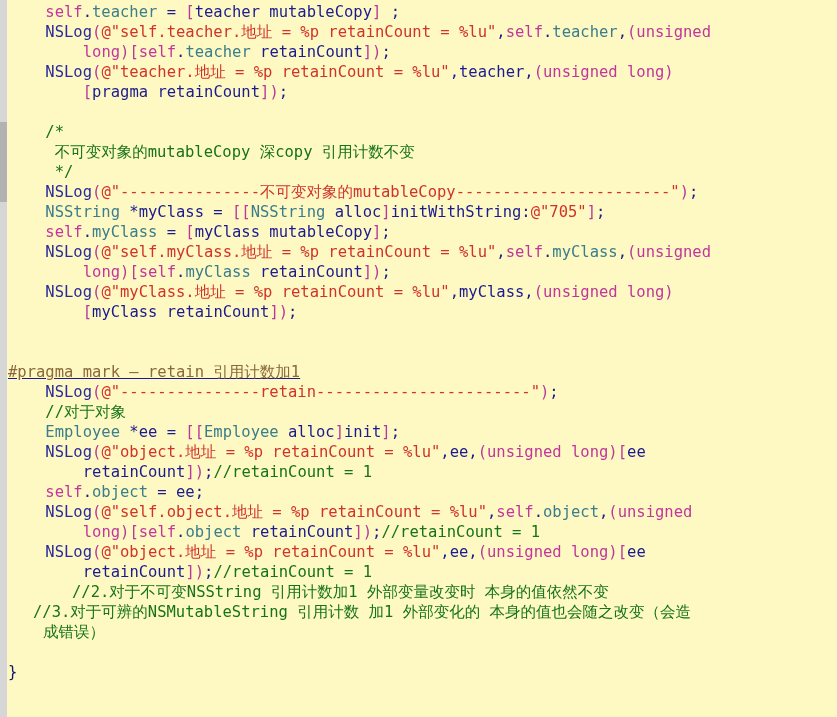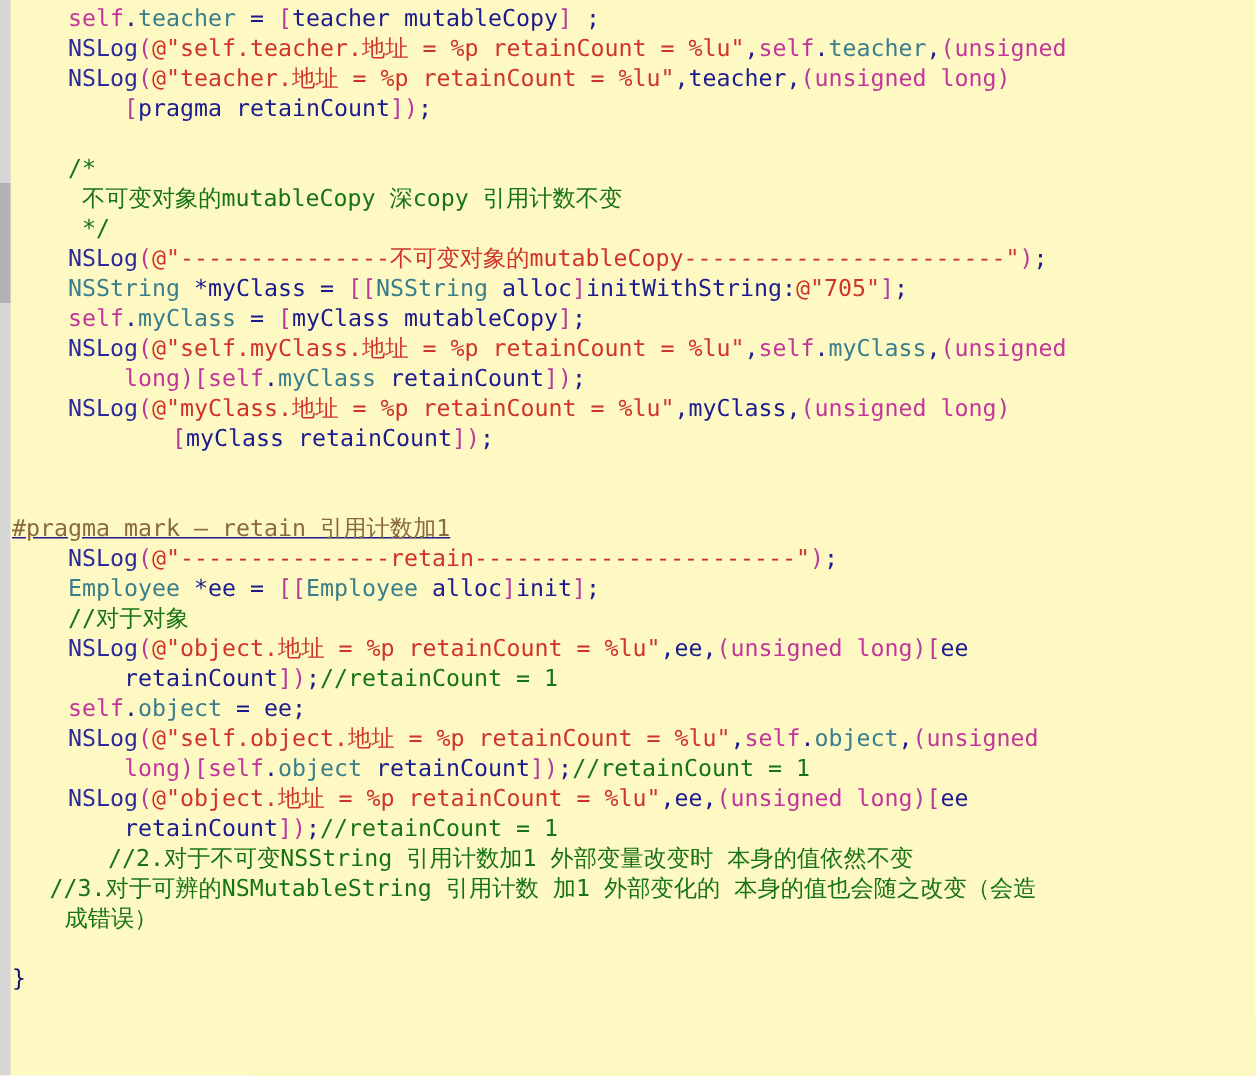--- a/index.html
+++ b/index.html
@@ -76,39 +76,40 @@
 
 <div id="editor-root">
 
   <div id="scroll-track" style="background: rgb(214, 214, 214);">
     <div id="scroll-thumb" style="top: 122px; height: 80px; background: rgb(178, 178, 178);"></div>
   </div>
 
   <div id="code-surface">
       <div class="code-line" style="padding-left: 45.36px; margin-top: 2px;"><span class="t-kw">self</span><span class="t-plain">.</span><span class="t-type">teacher</span><span class="t-plain"> = </span><span class="t-punct">[</span><span class="t-plain">teacher</span><span class="t-plain"> mutableCopy</span><span class="t-punct">]</span><span class="t-plain"> ;</span></div>
       <div class="code-line" style="padding-left: 45.36px;"><span class="t-fn">NSLog</span><span class="t-punct">(</span><span class="t-str">@"self.teacher.地址 = %p retainCount = %lu"</span><span class="t-plain">,</span><span class="t-kw">self</span><span class="t-plain">.</span><span class="t-type">teacher</span><span class="t-plain">,</span><span class="t-punct">(</span><span class="t-kw">unsigned</span></div>
+      <div class="code-line" style="padding-left: 82.72px;"><span class="t-kw">long</span><span class="t-punct">)</span><span class="t-punct">[</span><span class="t-kw">self</span><span class="t-plain">.</span><span class="t-type">teacher</span><span class="t-plain"> retainCount</span><span class="t-punct">]</span><span class="t-punct">)</span><span class="t-plain">;</span></div>
       <div class="code-line" style="padding-left: 45.36px;"><span class="t-fn">NSLog</span><span class="t-punct">(</span><span class="t-str">@"teacher.地址 = %p retainCount = %lu"</span><span class="t-plain">,</span><span class="t-plain">teacher</span><span class="t-plain">,</span><span class="t-punct">(</span><span class="t-kw">unsigned long</span><span class="t-punct">)</span></div>
       <div class="code-line" style="padding-left: 82.72px;"><span class="t-punct">[</span><span class="t-plain">pragma retainCount</span><span class="t-punct">]</span><span class="t-punct">)</span><span class="t-plain">;</span></div>
       <div class="code-line blank" style="padding-left: 8px;">&nbsp;</div>
       <div class="code-line" style="padding-left: 45.36px;"><span class="t-cmt">/*</span></div>
       <div class="code-line" style="padding-left: 45.36px;"><span class="t-cmt"> 不可变对象的mutableCopy 深copy 引用计数不变</span></div>
       <div class="code-line" style="padding-left: 45.36px;"><span class="t-cmt"> */</span></div>
       <div class="code-line" style="padding-left: 45.36px;"><span class="t-fn">NSLog</span><span class="t-punct">(</span><span class="t-str">@"---------------不可变对象的mutableCopy-----------------------"</span><span class="t-punct">)</span><span class="t-plain">;</span></div>
       <div class="code-line" style="padding-left: 45.36px;"><span class="t-type">NSString</span><span class="t-plain"> *myClass = </span><span class="t-punct">[</span><span class="t-punct">[</span><span class="t-type">NSString</span><span class="t-plain"> alloc</span><span class="t-punct">]</span><span class="t-plain">initWithString:</span><span class="t-str">@"705"</span><span class="t-punct">]</span><span class="t-plain">;</span></div>
       <div class="code-line" style="padding-left: 45.36px;"><span class="t-kw">self</span><span class="t-plain">.</span><span class="t-type">myClass</span><span class="t-plain"> = </span><span class="t-punct">[</span><span class="t-plain">myClass mutableCopy</span><span class="t-punct">]</span><span class="t-plain">;</span></div>
       <div class="code-line" style="padding-left: 45.36px;"><span class="t-fn">NSLog</span><span class="t-punct">(</span><span class="t-str">@"self.myClass.地址 = %p retainCount = %lu"</span><span class="t-plain">,</span><span class="t-kw">self</span><span class="t-plain">.</span><span class="t-type">myClass</span><span class="t-plain">,</span><span class="t-punct">(</span><span class="t-kw">unsigned</span></div>
       <div class="code-line" style="padding-left: 82.72px;"><span class="t-kw">long</span><span class="t-punct">)</span><span class="t-punct">[</span><span class="t-kw">self</span><span class="t-plain">.</span><span class="t-type">myClass</span><span class="t-plain"> retainCount</span><span class="t-punct">]</span><span class="t-punct">)</span><span class="t-plain">;</span></div>
       <div class="code-line" style="padding-left: 45.36px;"><span class="t-fn">NSLog</span><span class="t-punct">(</span><span class="t-str">@"myClass.地址 = %p retainCount = %lu"</span><span class="t-plain">,</span><span class="t-plain">myClass</span><span class="t-plain">,</span><span class="t-punct">(</span><span class="t-kw">unsigned long</span><span class="t-punct">)</span></div>
-      <div class="code-line" style="padding-left: 82.72px; margin-left: 32px;"><span class="t-punct">[</span><span class="t-plain">myClass retainCount</span><span class="t-punct">]</span><span class="t-punct">)</span><span class="t-plain">;</span></div>
+      <div class="code-line" style="padding-left: 82.72px;"><span class="t-punct">[</span><span class="t-plain">myClass retainCount</span><span class="t-punct">]</span><span class="t-punct">)</span><span class="t-plain">;</span></div>
       <div class="code-line blank" style="padding-left: 8px;">&nbsp;</div>
       <div class="code-line blank" style="padding-left: 8px;">&nbsp;</div>
       <div class="code-line" style="padding-left: 8px; text-decoration: underline;"><span class="t-pre">#pragma mark – retain 引用计数加1</span></div>
       <div class="code-line" style="padding-left: 45.36px;"><span class="t-fn">NSLog</span><span class="t-punct">(</span><span class="t-str">@"---------------retain-----------------------"</span><span class="t-punct">)</span><span class="t-plain">;</span></div>
+      <div class="code-line" style="padding-left: 45.36px;"><span class="t-cmt">//对于对象</span></div>
       <div class="code-line" style="padding-left: 45.36px;"><span class="t-type">Employee</span><span class="t-plain"> *ee = </span><span class="t-punct">[</span><span class="t-punct">[</span><span class="t-type">Employee</span><span class="t-plain"> alloc</span><span class="t-punct">]</span><span class="t-plain">init</span><span class="t-punct">]</span><span class="t-plain">;</span></div>
-      <div class="code-line" style="padding-left: 45.36px;"><span class="t-cmt">//对于对象</span></div>
       <div class="code-line" style="padding-left: 45.36px;"><span class="t-fn">NSLog</span><span class="t-punct">(</span><span class="t-str">@"object.地址 = %p retainCount = %lu"</span><span class="t-plain">,</span><span class="t-plain">ee</span><span class="t-plain">,</span><span class="t-punct">(</span><span class="t-kw">unsigned long</span><span class="t-punct">)</span><span class="t-punct">[</span><span class="t-plain">ee</span></div>
       <div class="code-line" style="padding-left: 82.72px;"><span class="t-plain">retainCount</span><span class="t-punct">]</span><span class="t-punct">)</span><span class="t-plain">;</span><span class="t-cmt">//retainCount = 1</span></div>
       <div class="code-line" style="padding-left: 45.36px;"><span class="t-kw">self</span><span class="t-plain">.</span><span class="t-type">object</span><span class="t-plain"> = ee;</span></div>
       <div class="code-line" style="padding-left: 45.36px;"><span class="t-fn">NSLog</span><span class="t-punct">(</span><span class="t-str">@"self.object.地址 = %p retainCount = %lu"</span><span class="t-plain">,</span><span class="t-kw">self</span><span class="t-plain">.</span><span class="t-type">object</span><span class="t-plain">,</span><span class="t-punct">(</span><span class="t-kw">unsigned</span></div>
       <div class="code-line" style="padding-left: 82.72px;"><span class="t-kw">long</span><span class="t-punct">)</span><span class="t-punct">[</span><span class="t-kw">self</span><span class="t-plain">.</span><span class="t-type">object</span><span class="t-plain"> retainCount</span><span class="t-punct">]</span><span class="t-punct">)</span><span class="t-plain">;</span><span class="t-cmt">//retainCount = 1</span></div>
       <div class="code-line" style="padding-left: 45.36px;"><span class="t-fn">NSLog</span><span class="t-punct">(</span><span class="t-str">@"object.地址 = %p retainCount = %lu"</span><span class="t-plain">,</span><span class="t-plain">ee</span><span class="t-plain">,</span><span class="t-punct">(</span><span class="t-kw">unsigned long</span><span class="t-punct">)</span><span class="t-punct">[</span><span class="t-plain">ee</span></div>
       <div class="code-line" style="padding-left: 82.72px;"><span class="t-plain">retainCount</span><span class="t-punct">]</span><span class="t-punct">)</span><span class="t-plain">;</span><span class="t-cmt">//retainCount = 1</span></div>
       <div class="code-line" style="padding-left: 72px;"><span class="t-cmt">//2.对于不可变NSString 引用计数加1 外部变量改变时 本身的值依然不变</span></div>
       <div class="code-line" style="padding-left: 33px;"><span class="t-cmt">//3.对于可辨的NSMutableString 引用计数 加1 外部变化的 本身的值也会随之改变（会造</span></div>
       <div class="code-line" style="padding-left: 43px;"><span class="t-cmt">成错误）</span></div>

